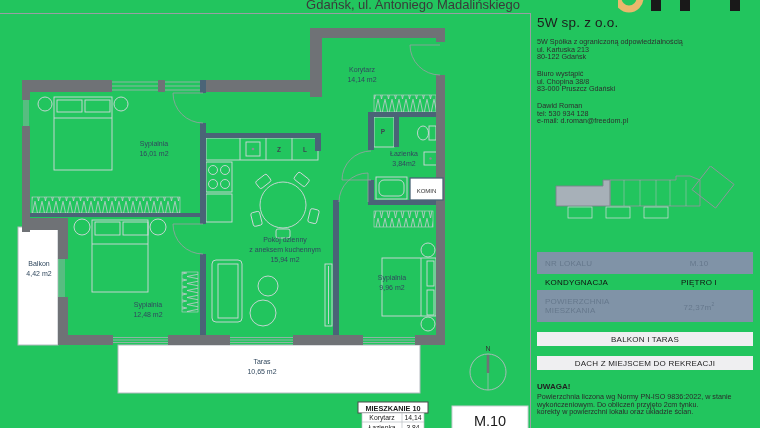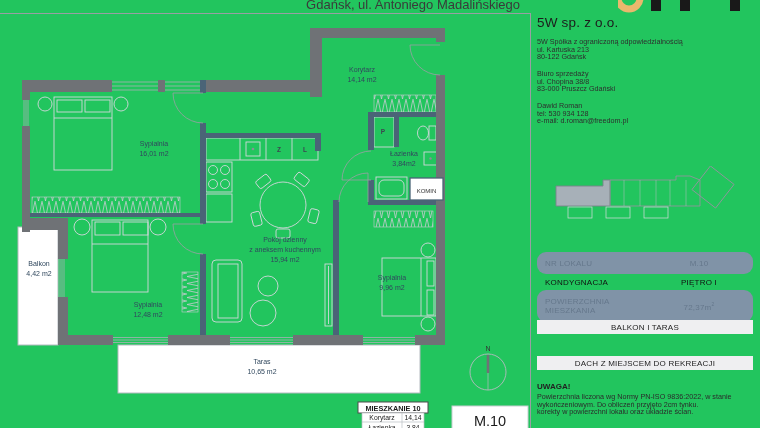--- a/index.html
+++ b/index.html
@@ -5,21 +5,21 @@
   html,body{margin:0;padding:0;background:#fff;}
   #stage{position:relative;width:760px;height:428px;overflow:hidden;background:#22c55e;
          font-family:"Liberation Sans",sans-serif;}
   .abs{position:absolute;}
   .hline{height:1px;background:#999ea3;}
   .vline{width:1px;background:#999ea3;}
   #title{left:0;top:-3px;width:520px;text-align:right;font-size:13px;color:#3a3a3a;}
   #company-name{left:537px;top:15px;font-size:13.5px;color:#1c1c1c;letter-spacing:.2px;}
   .addr{left:537px;width:220px;font-size:7.2px;line-height:7.6px;color:#2e2e2e;}
   .inforow{left:537px;width:216px;display:flex;align-items:center;font-size:8px;letter-spacing:.2px;}
-  .inforow.shade{background:#8093a7;color:#65788c;border-radius:9px;}
+  .inforow.shade{background:#8093a7;color:#65788c;}
   .inforow .lbl{width:100px;padding-left:8px;line-height:9px;}
   .inforow .val{flex:1;text-align:center;}
   .featrow{left:537px;width:216px;background:#efeff1;color:#222;font-size:8px;
            display:flex;align-items:center;justify-content:center;letter-spacing:.2px;}
   .noteline{font-size:7.2px;line-height:7.7px;color:#2b2b2b;}
   #notes{left:537px;top:362px;width:222px;}
   #note-head{font-size:8px;font-weight:700;color:#222;margin-bottom:2px;margin-top:20px;}
   sup{font-size:5px;}
   svg text{font-family:"Liberation Sans",sans-serif;}
   .room-name{font-size:7px;fill:#31485e;text-anchor:middle;}
@@ -43,21 +43,21 @@
     </svg>
   </div>
 
   <div id="company-name" class="abs">5W sp. z o.o.</div>
   <div class="abs addr" style="top:38px">
     <div>5W Spółka z ograniczoną odpowiedzialnością</div>
       <div>ul. Kartuska 213</div>
       <div>80-122 Gdańsk</div>
   </div>
   <div class="abs addr" style="top:70px">
-    <div>Biuro sprzedaży</div>
+    <div>Biuro wystąpić</div>
       <div>ul. Chopina 38/8</div>
       <div>83-000 Pruszcz Gdański</div>
   </div>
   <div class="abs addr" style="top:102px">
     <div>Dawid Roman</div>
       <div>tel: 530 934 128</div>
       <div>e-mail: d.roman@freedom.pl</div>
   </div>
 
   <div class="abs" style="left:548px;top:166px;width:205px;height:80px">
@@ -87,21 +87,21 @@
     <div class="val">M.10</div>
   </div>
   <div class="abs inforow" style="top:275px;height:14px;color:#111">
     <div class="lbl">KONDYGNACJA</div>
     <div class="val">PIĘTRO I</div>
   </div>
   <div class="abs inforow shade" style="top:290px;height:32px">
     <div class="lbl">POWIERZCHNIA MIESZKANIA</div>
     <div class="val"><span>72,37m</span><sup>2</sup></div>
   </div>
-  <div class="abs featrow" style="top:320px;height:14px">BALKON I TARAS</div>
+  <div class="abs featrow" style="top:332px;height:14px">BALKON I TARAS</div>
   <div class="abs featrow" style="top:356px;height:14px">DACH Z MIEJSCEM DO REKREACJI</div>
 
   <div id="notes" class="abs">
     <div id="note-head">UWAGA!</div>
     <div class="noteline">Powierzchnia liczona wg Normy PN-ISO 9836:2022, w stanie</div>
     <div class="noteline">wykończeniowym. Do obliczeń przyjęto 2cm tynku.</div>
     <div class="noteline">korekty w powierzchni lokalu oraz układzie ścian.</div>
     <div style="height:16px"></div>
     <div class="noteline">Przedstawiona na rzucie aranżacja ma charakter przykładowy,</div>
 

